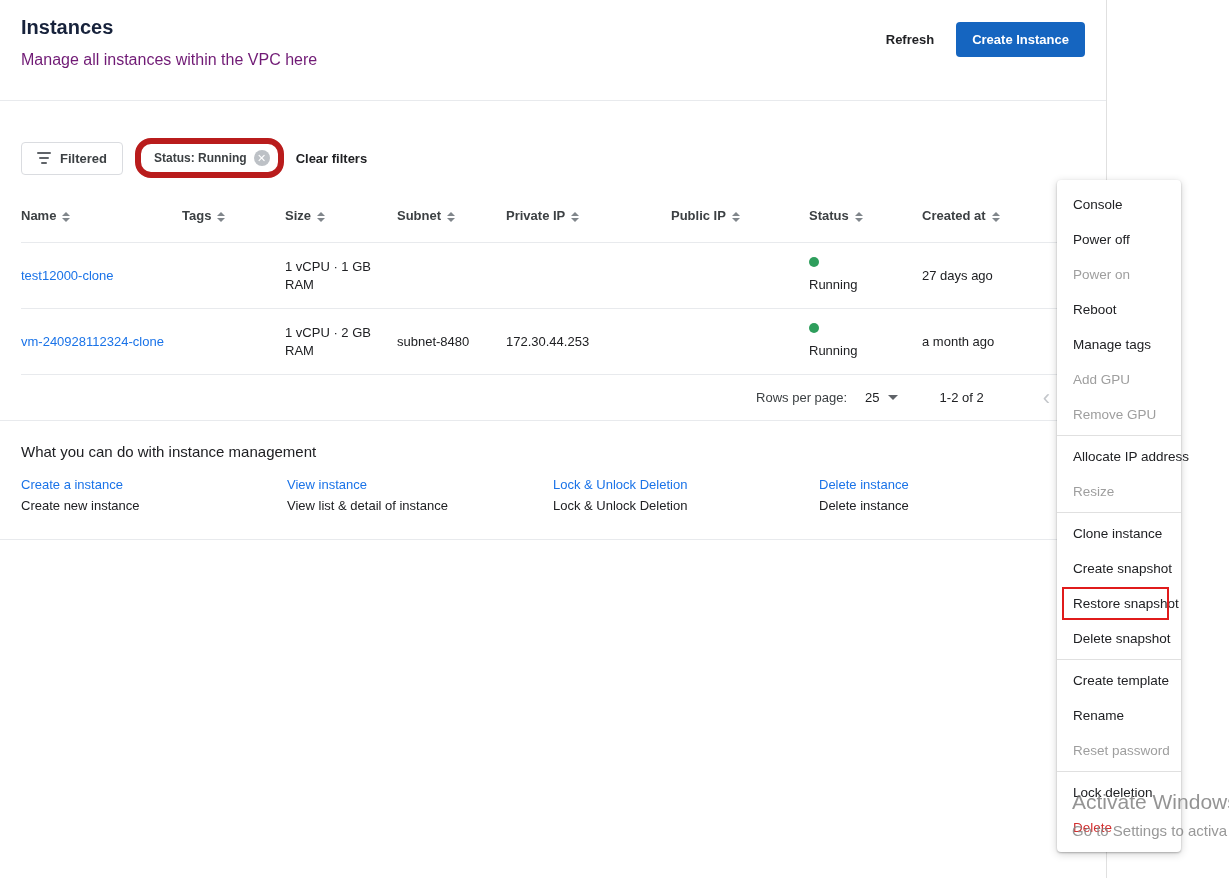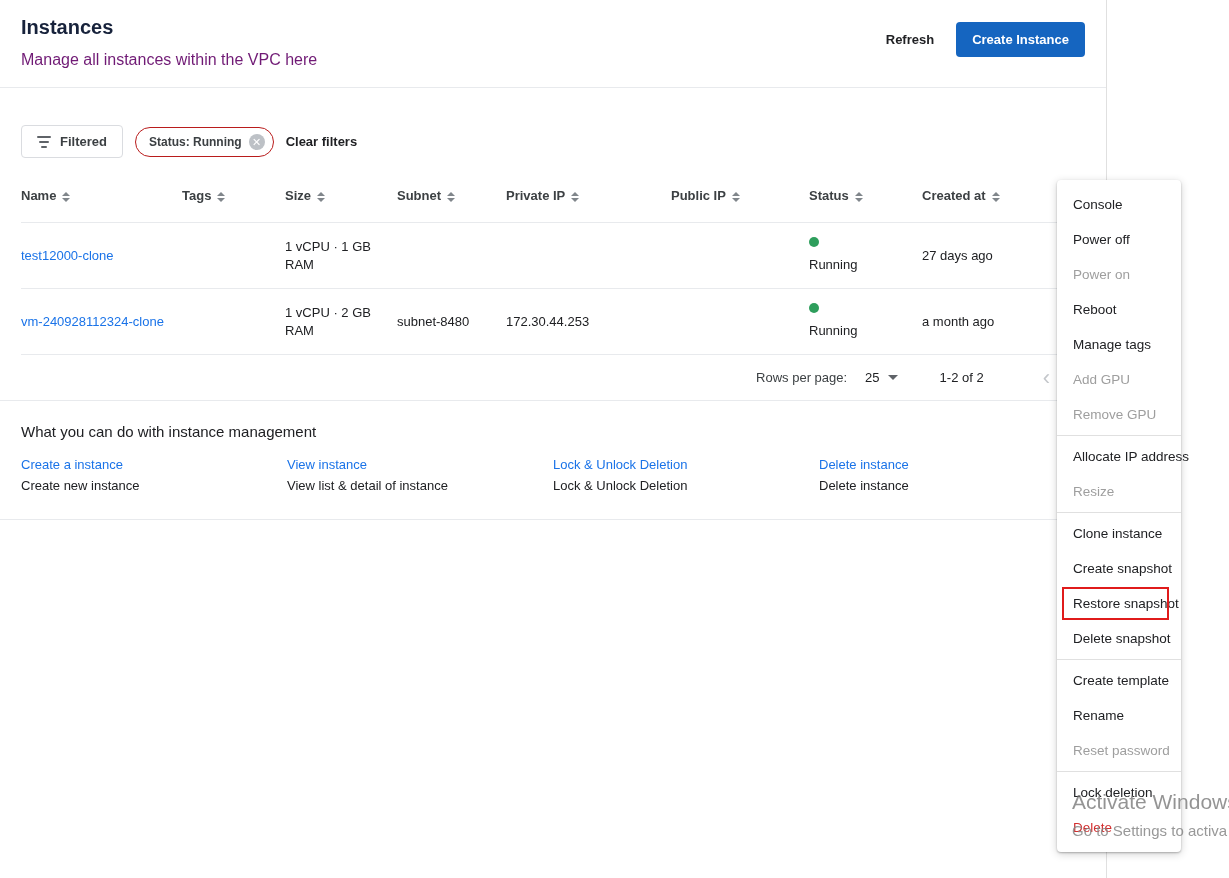--- a/index.html
+++ b/index.html
@@ -6,38 +6,38 @@
   body {
     font-family: "Liberation Sans", "DejaVu Sans", sans-serif;
     background:#fff;
     color:#202124;
   }
   .page { position:relative; width:1229px; height:878px; overflow:hidden; background:#fff; }
   .main { position:relative; width:1107px; min-height:878px; border-right:1px solid #e0e0e0; background:#fff; }
 
   
   .header { display:flex; justify-content:space-between; align-items:flex-start;
-            padding:16px 21px 14px; border-bottom:1px solid #e8eaed; height:88px; }
+            padding:16px 21px 14px; border-bottom:1px solid #e8eaed; height:101px; }
   .page-title { font-size:20px; font-weight:bold; color:#17223b; margin-bottom:12px; }
   .page-subtitle { font-size:16px; color:#701a75; }
   .header-actions { display:flex; align-items:center; gap:22px; margin-top:6px; }
   .refresh-btn { font-size:13px; font-weight:bold; color:#202124; background:none; border:none; cursor:pointer;
                  font-family:inherit; }
   .create-btn { font-size:13px; font-weight:bold; color:#fff; background:#1565c0; border:none;
                 border-radius:4px; padding:10px 16px; cursor:pointer; font-family:inherit; }
 
   
   .filter-bar { display:flex; align-items:center; gap:12px; padding:37px 21px 18px; }
   .filtered-btn { display:flex; align-items:center; gap:9px; border:1px solid #dadce0; border-radius:4px;
                   background:#fff; padding:8px 15px; font-size:13px; font-weight:bold; color:#3c4043;
                   cursor:pointer; font-family:inherit; }
   .filter-icon { display:inline-flex; flex-direction:column; gap:3px; align-items:center; }
   .filter-icon i { display:block; height:2px; background:#5f6368; border-radius:1px; }
   .filter-icon i:nth-child(1){ width:14px; } .filter-icon i:nth-child(2){ width:10px; } .filter-icon i:nth-child(3){ width:6px; }
-  .chip { display:flex; align-items:center; gap:7px; border:1px solid #b91c1c; border-radius:16px;
+  .chip { display:flex; align-items:center; gap:7px; border:6px solid #b91c1c; border-radius:16px;
           padding:6px 8px 6px 13px; font-size:12px; font-weight:bold; color:#3c4043; background:#fff; cursor:default; }
   .chip-x { width:16px; height:16px; border-radius:50%; background:#bdc1c6; color:#fff; font-size:11px;
             line-height:16px; text-align:center; cursor:pointer; font-style:normal; }
   .clear-filters { font-size:13px; font-weight:bold; color:#202124; cursor:pointer; }
 
   
   table.instances { width:calc(100% - 42px); margin:0 21px; border-collapse:collapse; table-layout:fixed; }
   col.c-name{width:161px;} col.c-tags{width:103px;} col.c-size{width:112px;} col.c-subnet{width:109px;}
   col.c-pip{width:165px;} col.c-pubip{width:138px;} col.c-status{width:113px;} col.c-created{width:auto;}
   thead th { text-align:left; font-size:13px; font-weight:bold; color:#3c4043;

